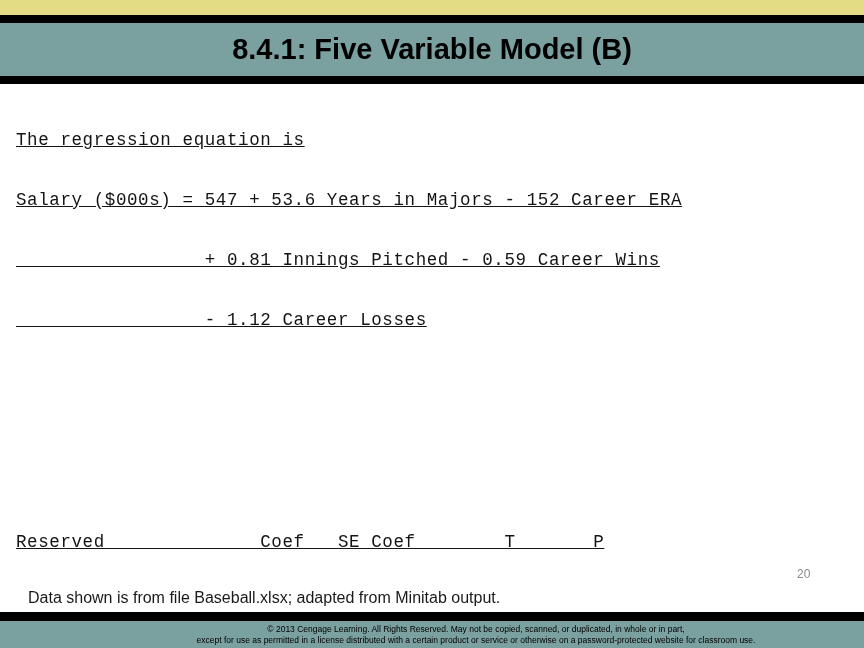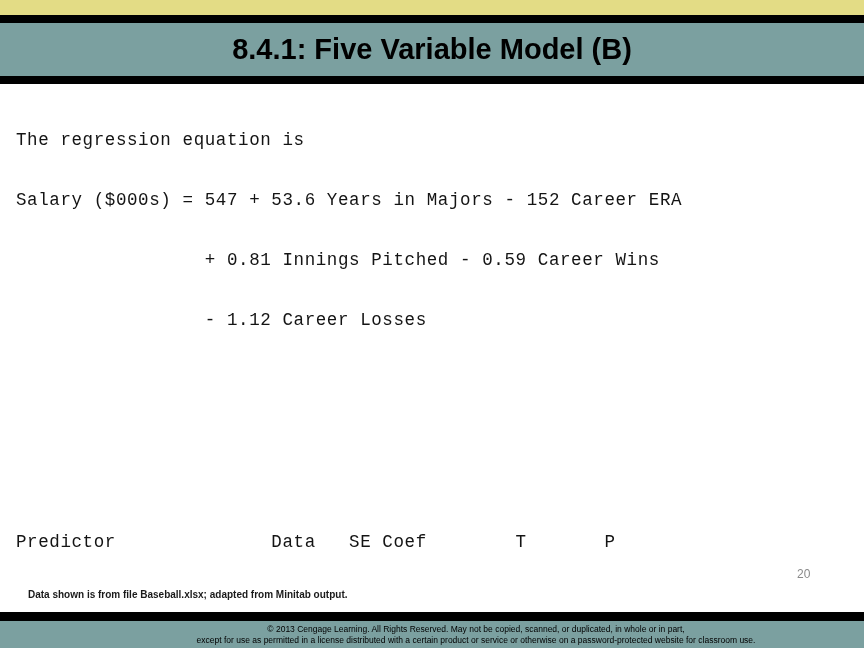--- a/index.html
+++ b/index.html
@@ -68,34 +68,34 @@
     font-size: 17.5px;
     line-height: 20px;
     color: #141414;
     white-space: pre;
     letter-spacing: 0.6px;
   }
   .mt-block {
     white-space: pre;
     margin: 0;
     padding: 0;
+    text-decoration: underline;
   }
   .gap-sm { height: 20px; }
   .gap-md { height: 22px; }
 
   
   .footnote {
     position: absolute;
     left: 28px;
     top: 589px;
     font-family: "Liberation Sans", sans-serif;
-    font-size: 10px;
+    font-size: 16px;
     color: #1a1a1a;
     white-space: nowrap;
-    font-weight: bold;
   }
   .page-number {
     position: absolute;
     left: 797px;
     top: 567px;
     font-family: "Liberation Sans", sans-serif;
     font-size: 12px;
     color: #8a8a8a;
   }
 
@@ -147,21 +147,21 @@
 
   <div class="minitab">
     <div class="mt-block">The regression equation is</div>
     <div class="mt-block">Salary ($000s) = 547 + 53.6 Years in Majors - 152 Career ERA</div>
     <div class="mt-block">                 + 0.81 Innings Pitched - 0.59 Career Wins</div>
     <div class="mt-block">                 - 1.12 Career Losses</div>
 
     <div class="gap-md"></div>
     <div class="gap-sm"></div>
 
-    <div class="mt-block">Predictor              Data   SE Coef        T       P</div>
+    <div class="mt-block">Reserved              Coef   SE Coef        T       P</div>
     
     
     
     
     
 
     
     
 
     

